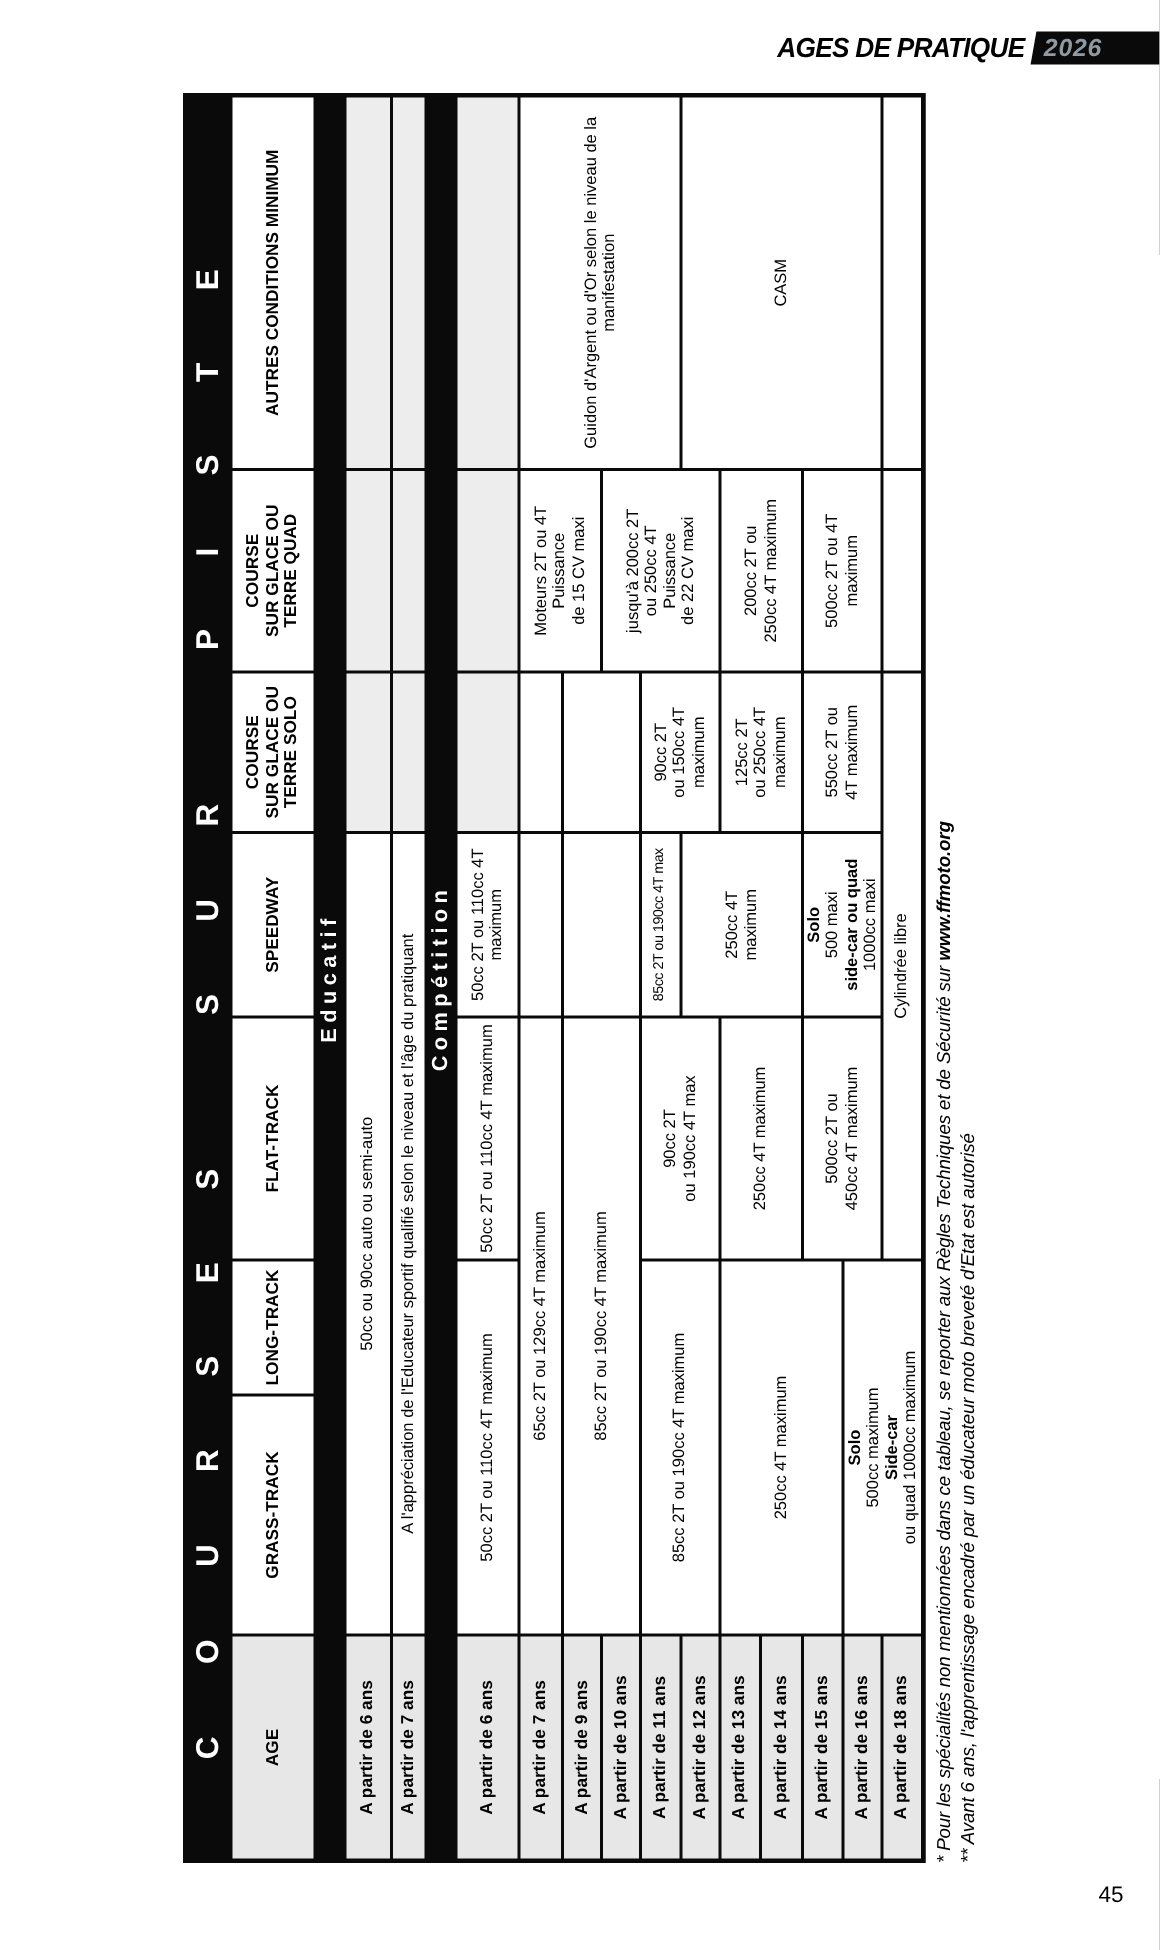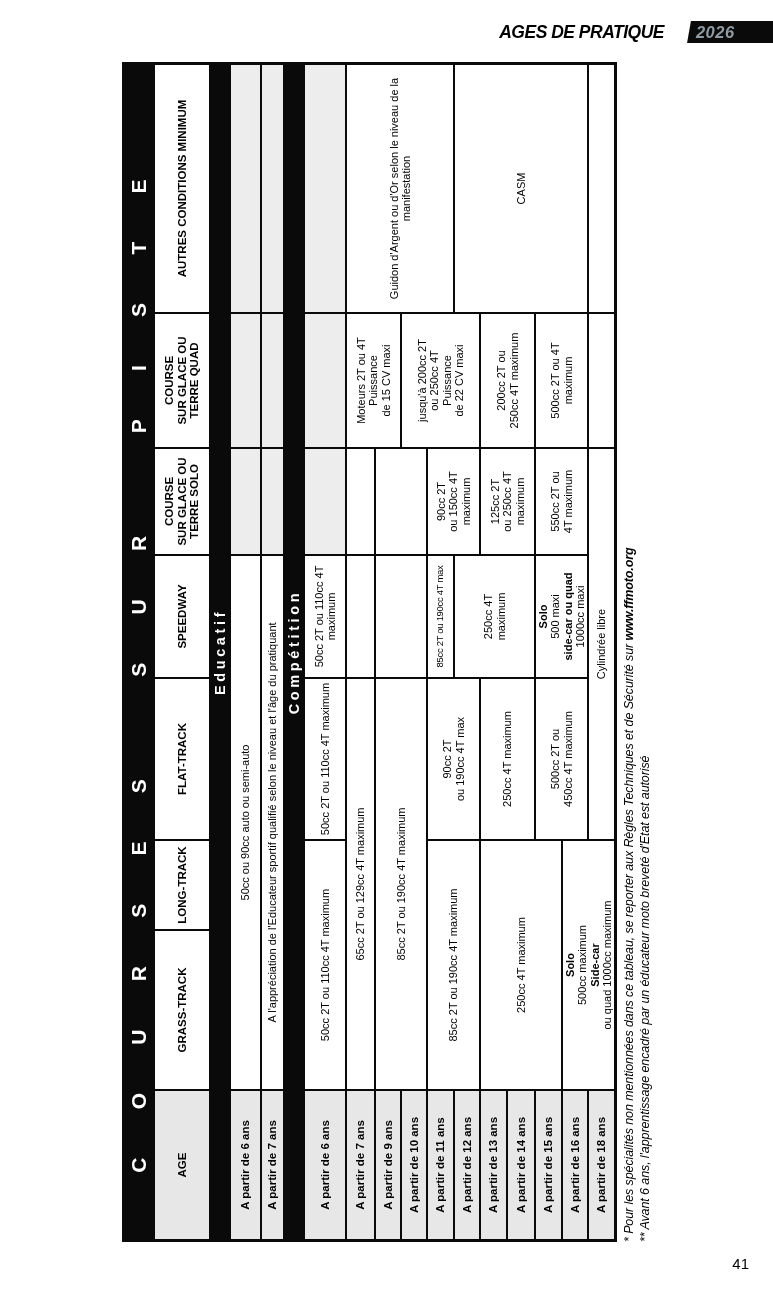--- a/index.html
+++ b/index.html
@@ -1,20 +1,20 @@
 <!DOCTYPE html>
 <html><head>
 <meta charset="utf-8">
 <style>
   html,body{margin:0;padding:0;background:#fff;}
   .page{position:relative;width:773px;height:1300px;background:#fff;overflow:hidden;
         font-family:"Liberation Sans",sans-serif;color:#000;}
 
   
-  .banner{position:absolute;top:20px;right:0;height:24px;display:flex;align-items:center;gap:19px;}
+  .banner{position:absolute;top:20px;right:0;height:24px;display:flex;align-items:center;}
   .banner-title{font-style:italic;font-weight:bold;font-size:17.5px;letter-spacing:-0.5px;
                 transform:scaleY(1.05);white-space:nowrap;padding-right:6px;}
   .banner-box{background:#0a0a0a;height:22px;width:92px;display:flex;align-items:center;
               transform:skewX(-10deg);margin-right:-8px;}
   .banner-year{color:#8f9aa3;font-style:italic;font-weight:bold;font-size:16.5px;
                padding-left:7px;transform:skewX(10deg);letter-spacing:0.5px;}
 
   
   .rot{position:absolute;left:122px;top:62px;width:1180px;
        transform-origin:0 0;transform:rotate(-90deg) translateX(-1180px);}
@@ -215,14 +215,14 @@
       <div class="cell" style="grid-area:17/7/18/8"></div>
       <div class="cell" style="grid-area:17/8/18/9"></div>
     </div>
 
     <div class="notes">
       <div><span>* Pour les spécialités non mentionnées dans ce tableau, se reporter aux Règles Techniques et de Sécurité sur </span><b>www.ffmoto.org</b></div>
       <div>** Avant 6 ans, l'apprentissage encadré par un éducateur moto breveté d'Etat est autorisé</div>
     </div>
   </div>
 
-  <div class="pagenum">41</div>
+  <div class="pagenum">45</div>
 </div>
 
 </body></html>

